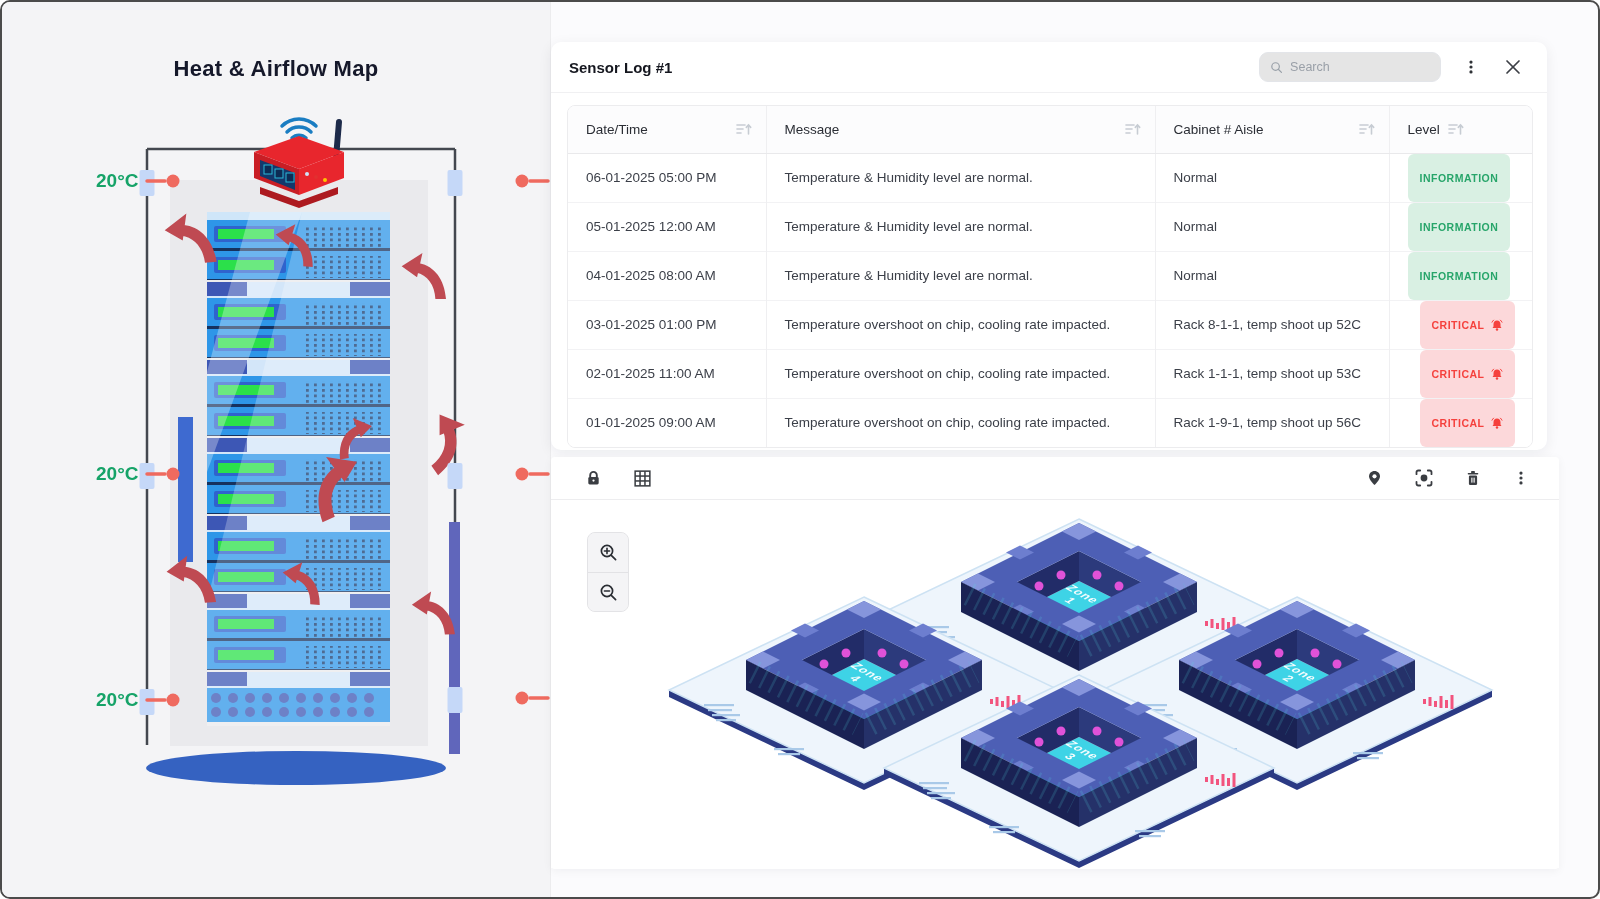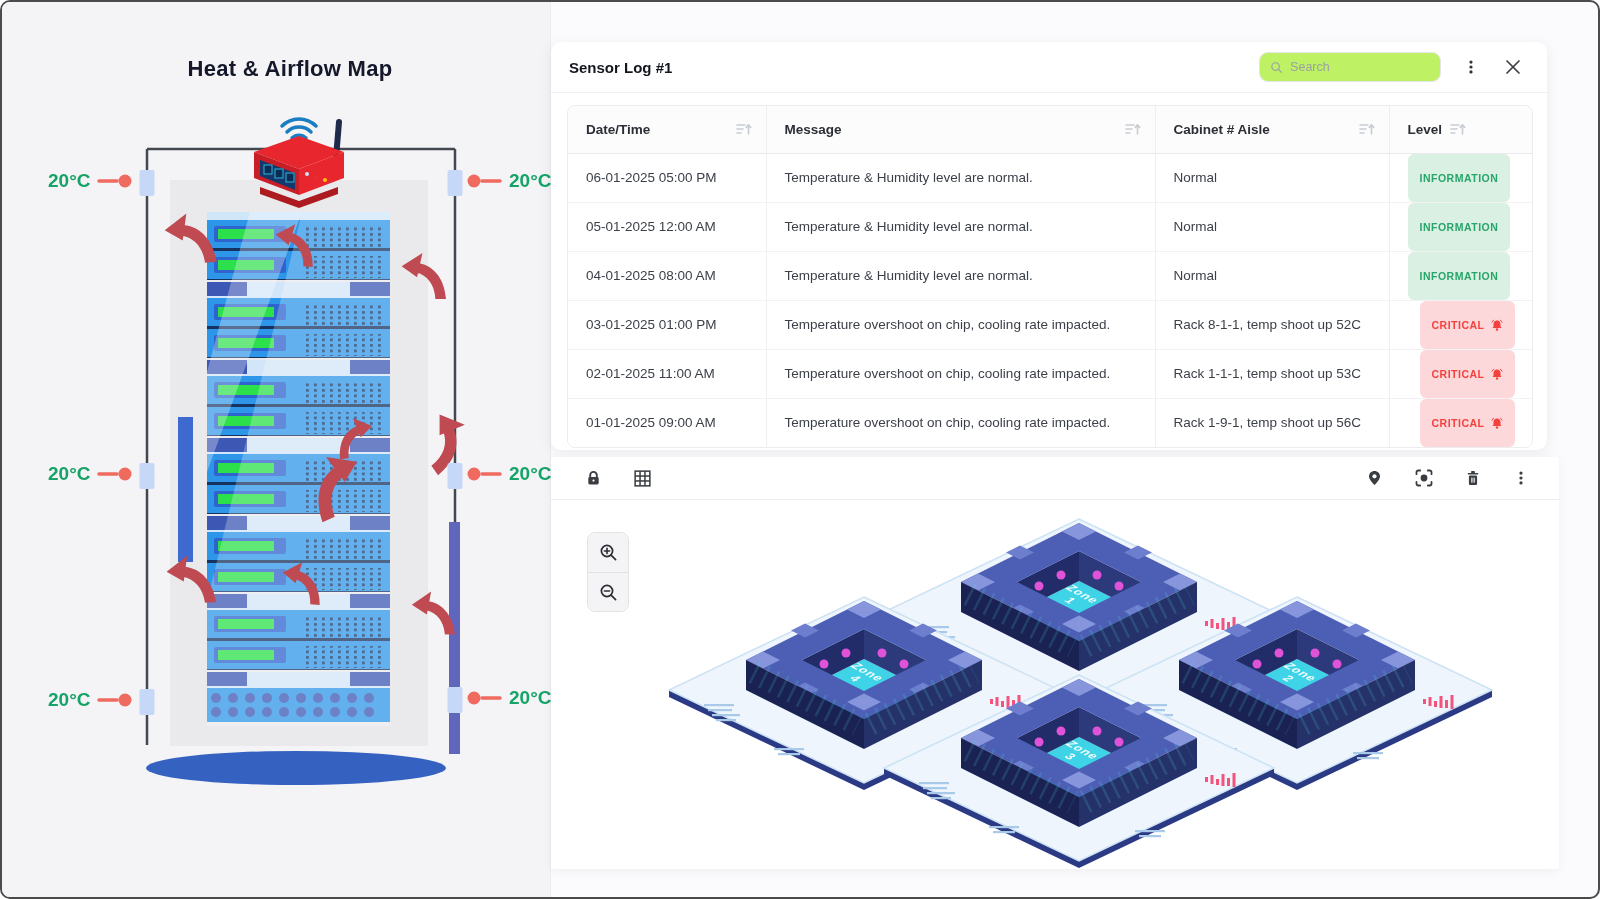--- a/index.html
+++ b/index.html
@@ -3,52 +3,52 @@
 <meta charset="utf-8">
 <style>
   * { margin:0; padding:0; box-sizing:border-box; }
   body { background:#ffffff; font-family:"Liberation Sans","DejaVu Sans",sans-serif; }
   .stage { position:relative; width:1600px; height:899px; background:#fbfbfd;
            border:2px solid #4b4b4b; border-radius:10px; overflow:hidden; }
 
   
   .left-panel { position:absolute; left:0; top:0; width:549px; height:899px;
                 background:#f4f4f6; border-right:1px solid #ececee; }
-  .left-title { position:absolute; top:54px; left:14px; width:100%; text-align:center;
+  .left-title { position:absolute; top:54px; left:0; width:100%; text-align:center;
                 font-size:22px; font-weight:700; color:#15182a; letter-spacing:.3px; }
   .illustration { position:absolute; inset:0; }
   .sensor { position:absolute; display:flex; align-items:center; gap:7px;
-            color:#16a368; font-weight:700; font-size:19px; }
+            color:#16a368; font-weight:700; font-size:19px;margin-left:48px; }
   .sensor svg { display:block; }
   .s-l1 { left:46px; top:168px; } .s-l2 { left:46px; top:461px; } .s-l3 { left:46px; top:687px; }
   .s-r1 { left:462px; top:168px; } .s-r2 { left:462px; top:461px; } .s-r3 { left:462px; top:685px; }
 
   
   .log-card { position:absolute; left:549px; top:40px; width:996px; height:408px;
               background:#fff; border-radius:10px; box-shadow:0 3px 14px rgba(20,24,40,.07); }
   .log-header { height:51px; display:flex; align-items:center; padding:0 22px 0 18px;
                 border-bottom:1px solid #f0f0f2; }
   .log-title { font-size:15px; font-weight:700; color:#15171f; }
   .log-spacer { flex:1; }
   .search-box { display:flex; align-items:center; gap:7px; width:182px; height:30px;
-                border:1px solid #e3e5e9; border-radius:9px; padding:12px 10px; background:#bef264; }
+                border:1px solid #e3e5e9; border-radius:9px; padding:12px 10px; background:#e5e5e5; }
   .search-box input { border:none; outline:none; width:100%; font-size:12.5px; color:#444;
                       font-family:inherit; background:transparent; }
   .search-box input::placeholder { color:#9aa0a8; }
   .icon-btn { background:none; border:none; cursor:pointer; display:flex; align-items:center;
               justify-content:center; padding:4px; }
   .log-header .icon-btn { margin-left:18px; }
 
   .table-wrap { margin:12px 14px 0 16px; border:1px solid #ececee; border-radius:8px;
                 overflow:hidden; }
   table.log { width:100%; border-collapse:collapse; table-layout:fixed; }
   table.log col.c1{width:198px;} table.log col.c2{width:389px;}
   table.log col.c3{width:234px;} table.log col.c4{width:143px;}
   table.log th { height:47px; background:#fcfcfd; border-bottom:1px solid #e9e9eb;
-                 font-size:13.5px; font-weight:700; color:#2b2e35; text-align:right;
+                 font-size:13.5px; font-weight:400; color:#2b2e35; text-align:right;
                  padding:0 14px 0 18px; }
   table.log th + th, table.log td + td { border-left:1px solid #efeff1; }
   .th-inner { display:flex; align-items:center; justify-content:space-between; gap:8px; }
   .th-inner.tight { justify-content:flex-start; }
   .sort-ic { flex:0 0 auto; cursor:pointer; }
   table.log td { height:48px; font-size:13.5px; color:#3b3f48; padding:0 14px 0 18px;
                  border-top:1px solid #f2f2f4; background:#fff; }
   table.log tr:first-child td { border-top:none; }
 
   .badge { display:inline-flex; align-items:center; gap:6px; padding:18px 12px;

